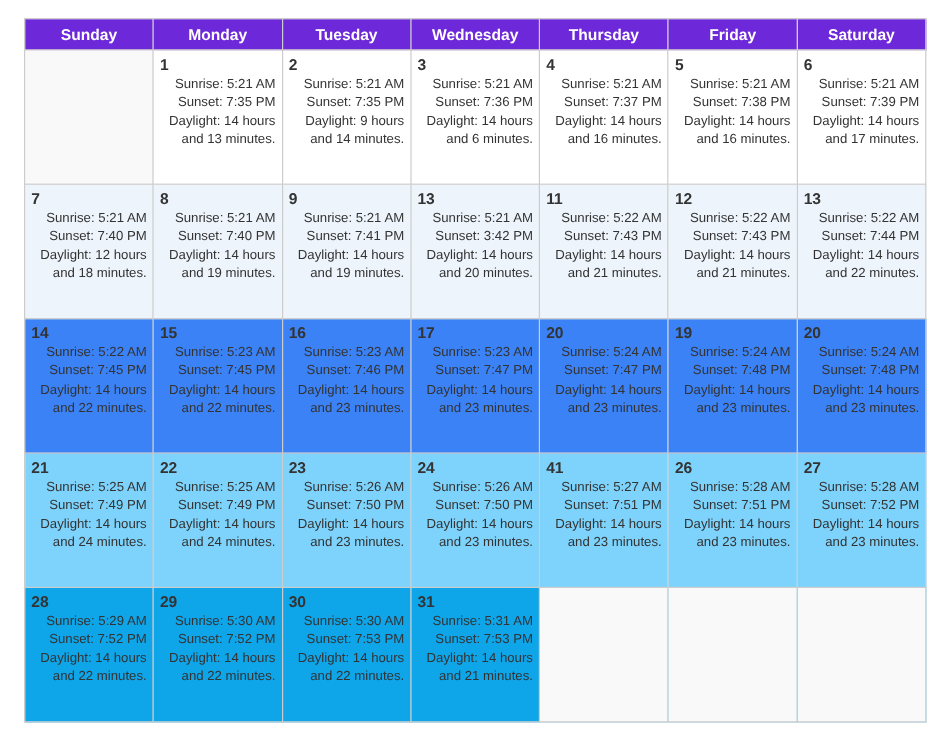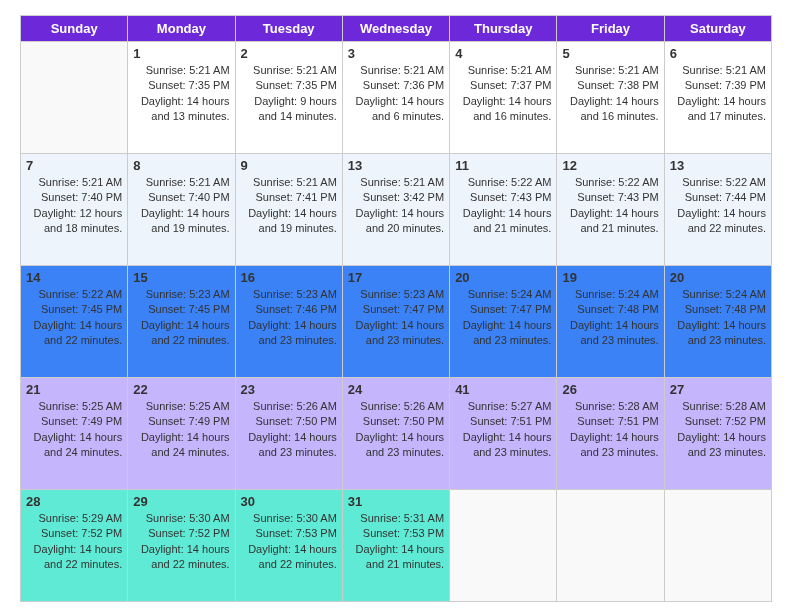--- a/index.html
+++ b/index.html
@@ -270,21 +270,21 @@
       </td>
           <td>
         <span class="day-number">20</span>
         <div class="day-info">
           <div>Sunrise: 5:24 AM</div>
           <div>Sunset: 7:48 PM</div>
           <div>Daylight: 14 hours and 23 minutes.</div>
         </div>
       </td>
         </tr>
-        <tr style="background-color: #c4b5fd;">
+        <tr style="background-color: #7dd3fc;">
           <td>
         <span class="day-number">21</span>
         <div class="day-info">
           <div>Sunrise: 5:25 AM</div>
           <div>Sunset: 7:49 PM</div>
           <div>Daylight: 14 hours and 24 minutes.</div>
         </div>
       </td>
           <td>
         <span class="day-number">22</span>
@@ -328,21 +328,21 @@
       </td>
           <td>
         <span class="day-number">27</span>
         <div class="day-info">
           <div>Sunrise: 5:28 AM</div>
           <div>Sunset: 7:52 PM</div>
           <div>Daylight: 14 hours and 23 minutes.</div>
         </div>
       </td>
         </tr>
-        <tr style="background-color: #5eead4;">
+        <tr style="background-color: #0ea5e9;">
           <td>
         <span class="day-number">28</span>
         <div class="day-info">
           <div>Sunrise: 5:29 AM</div>
           <div>Sunset: 7:52 PM</div>
           <div>Daylight: 14 hours and 22 minutes.</div>
         </div>
       </td>
           <td>
         <span class="day-number">29</span>

